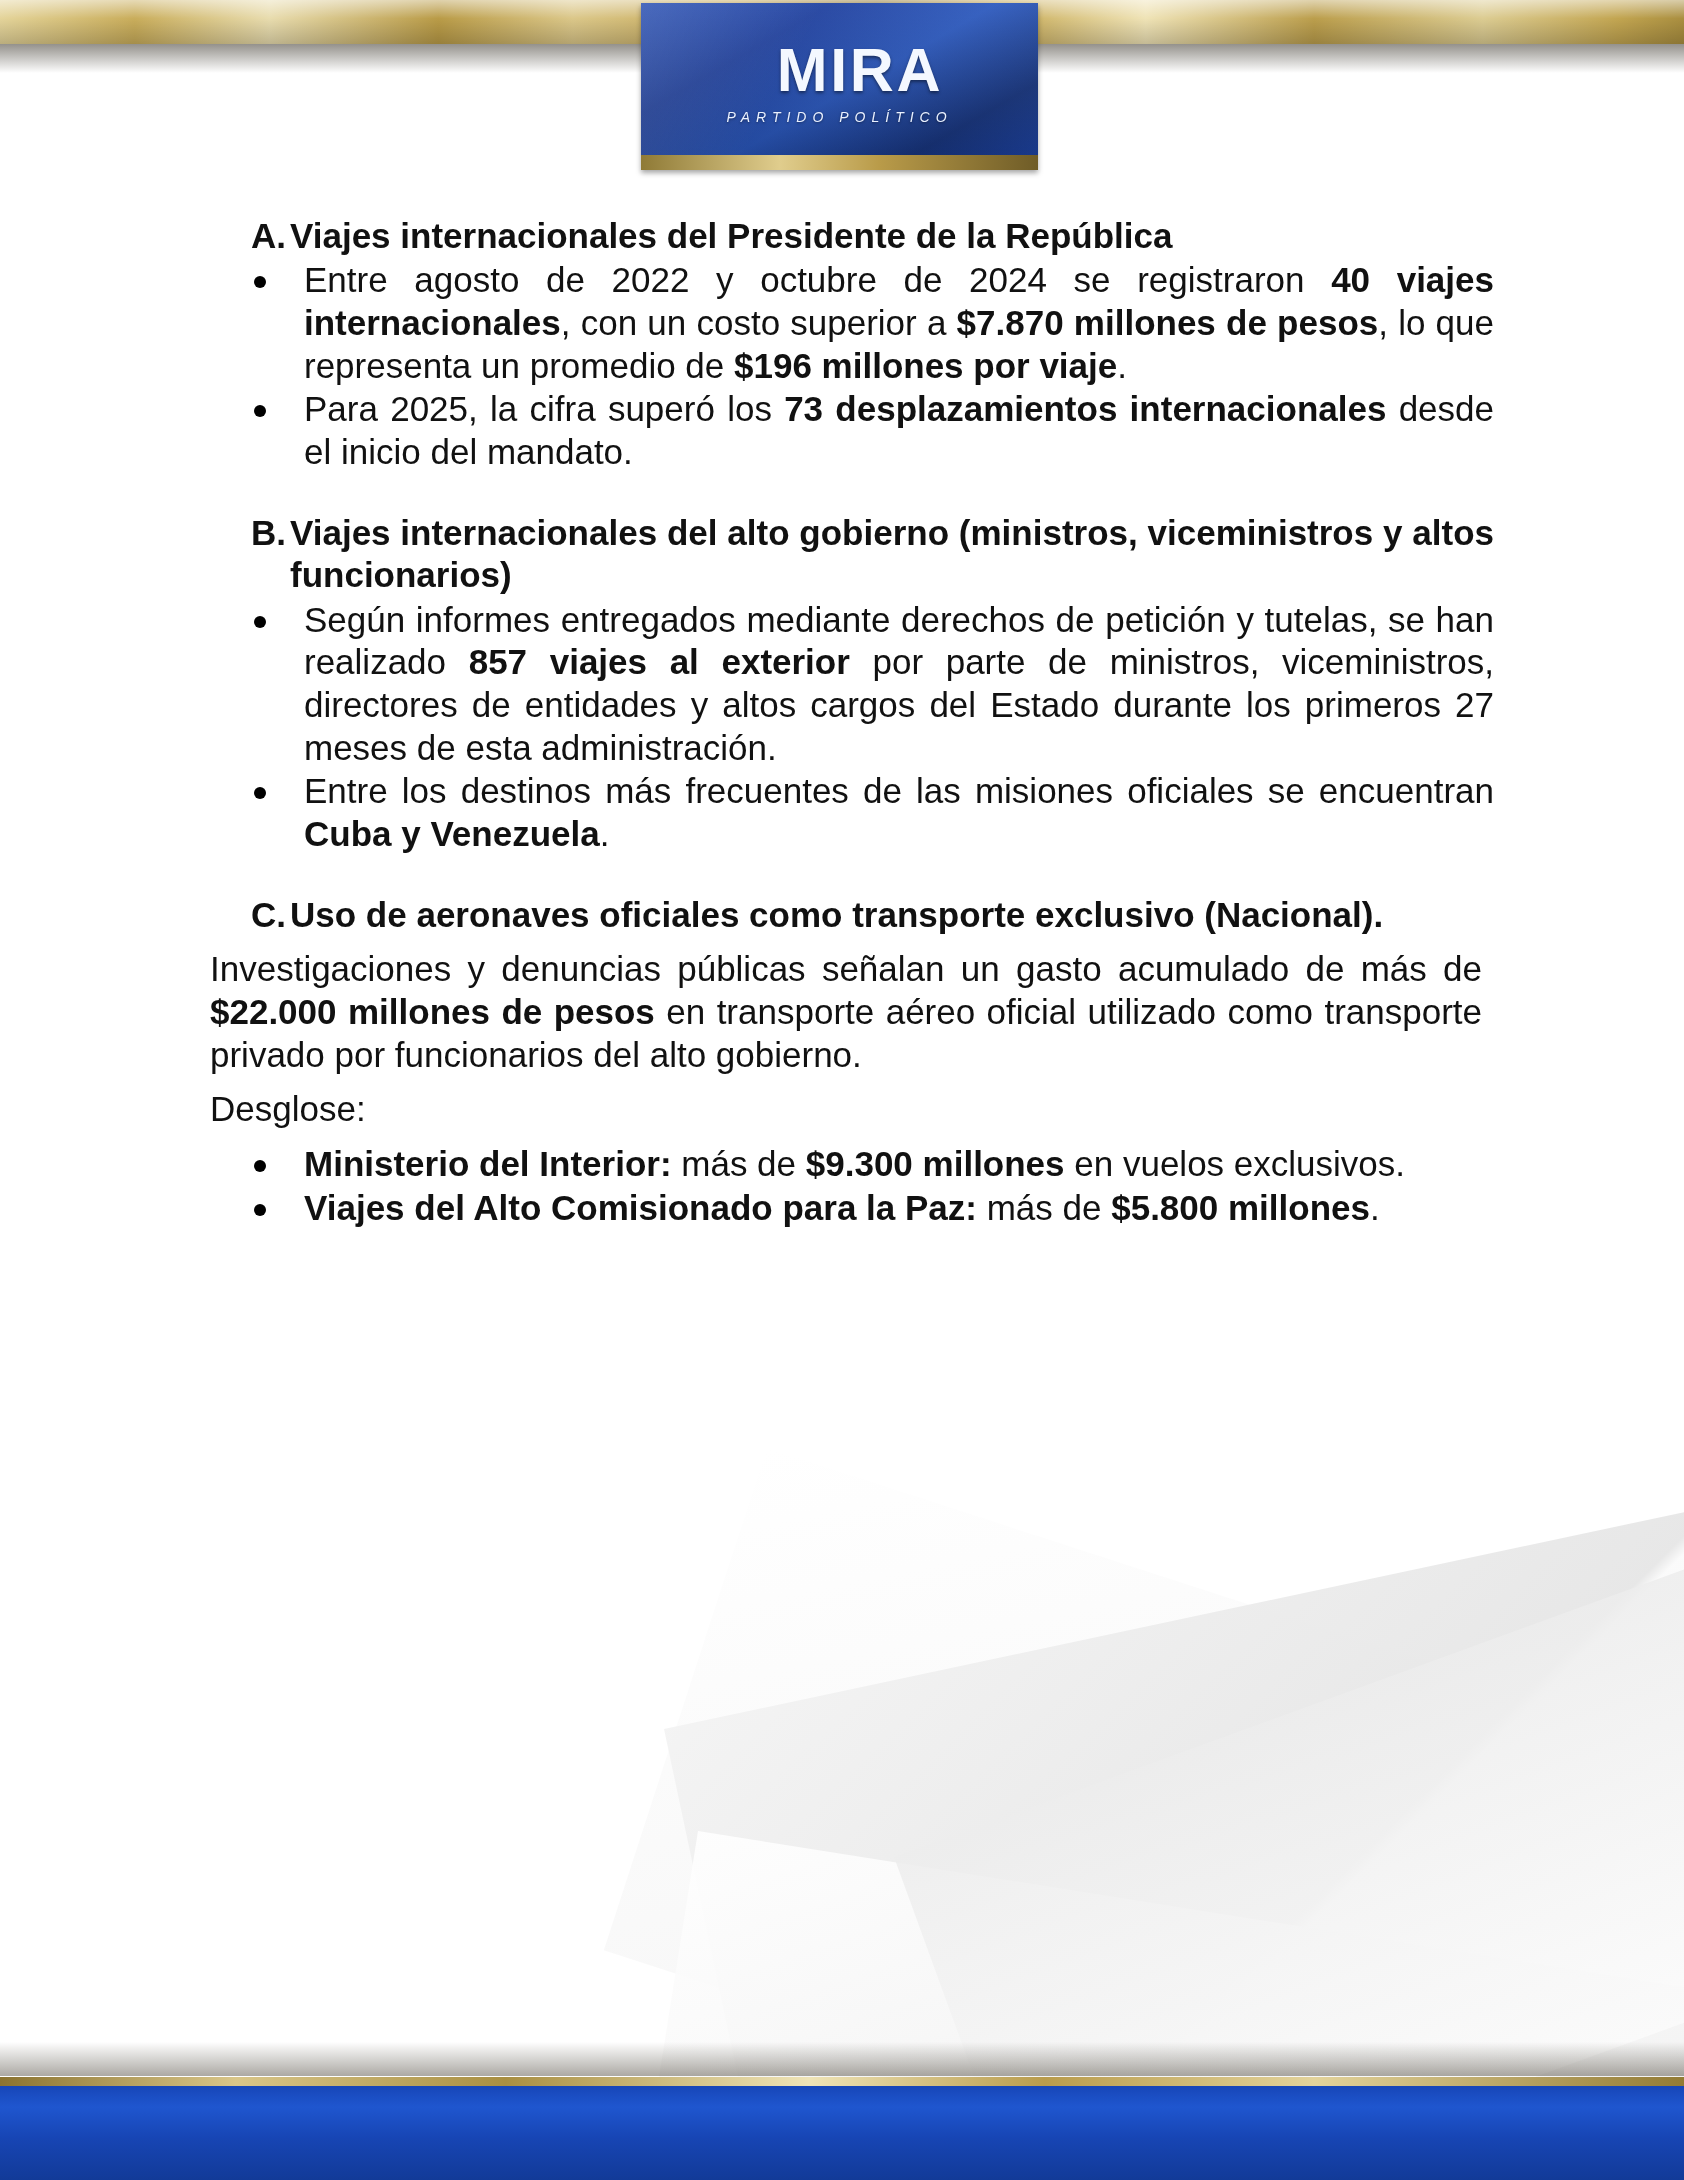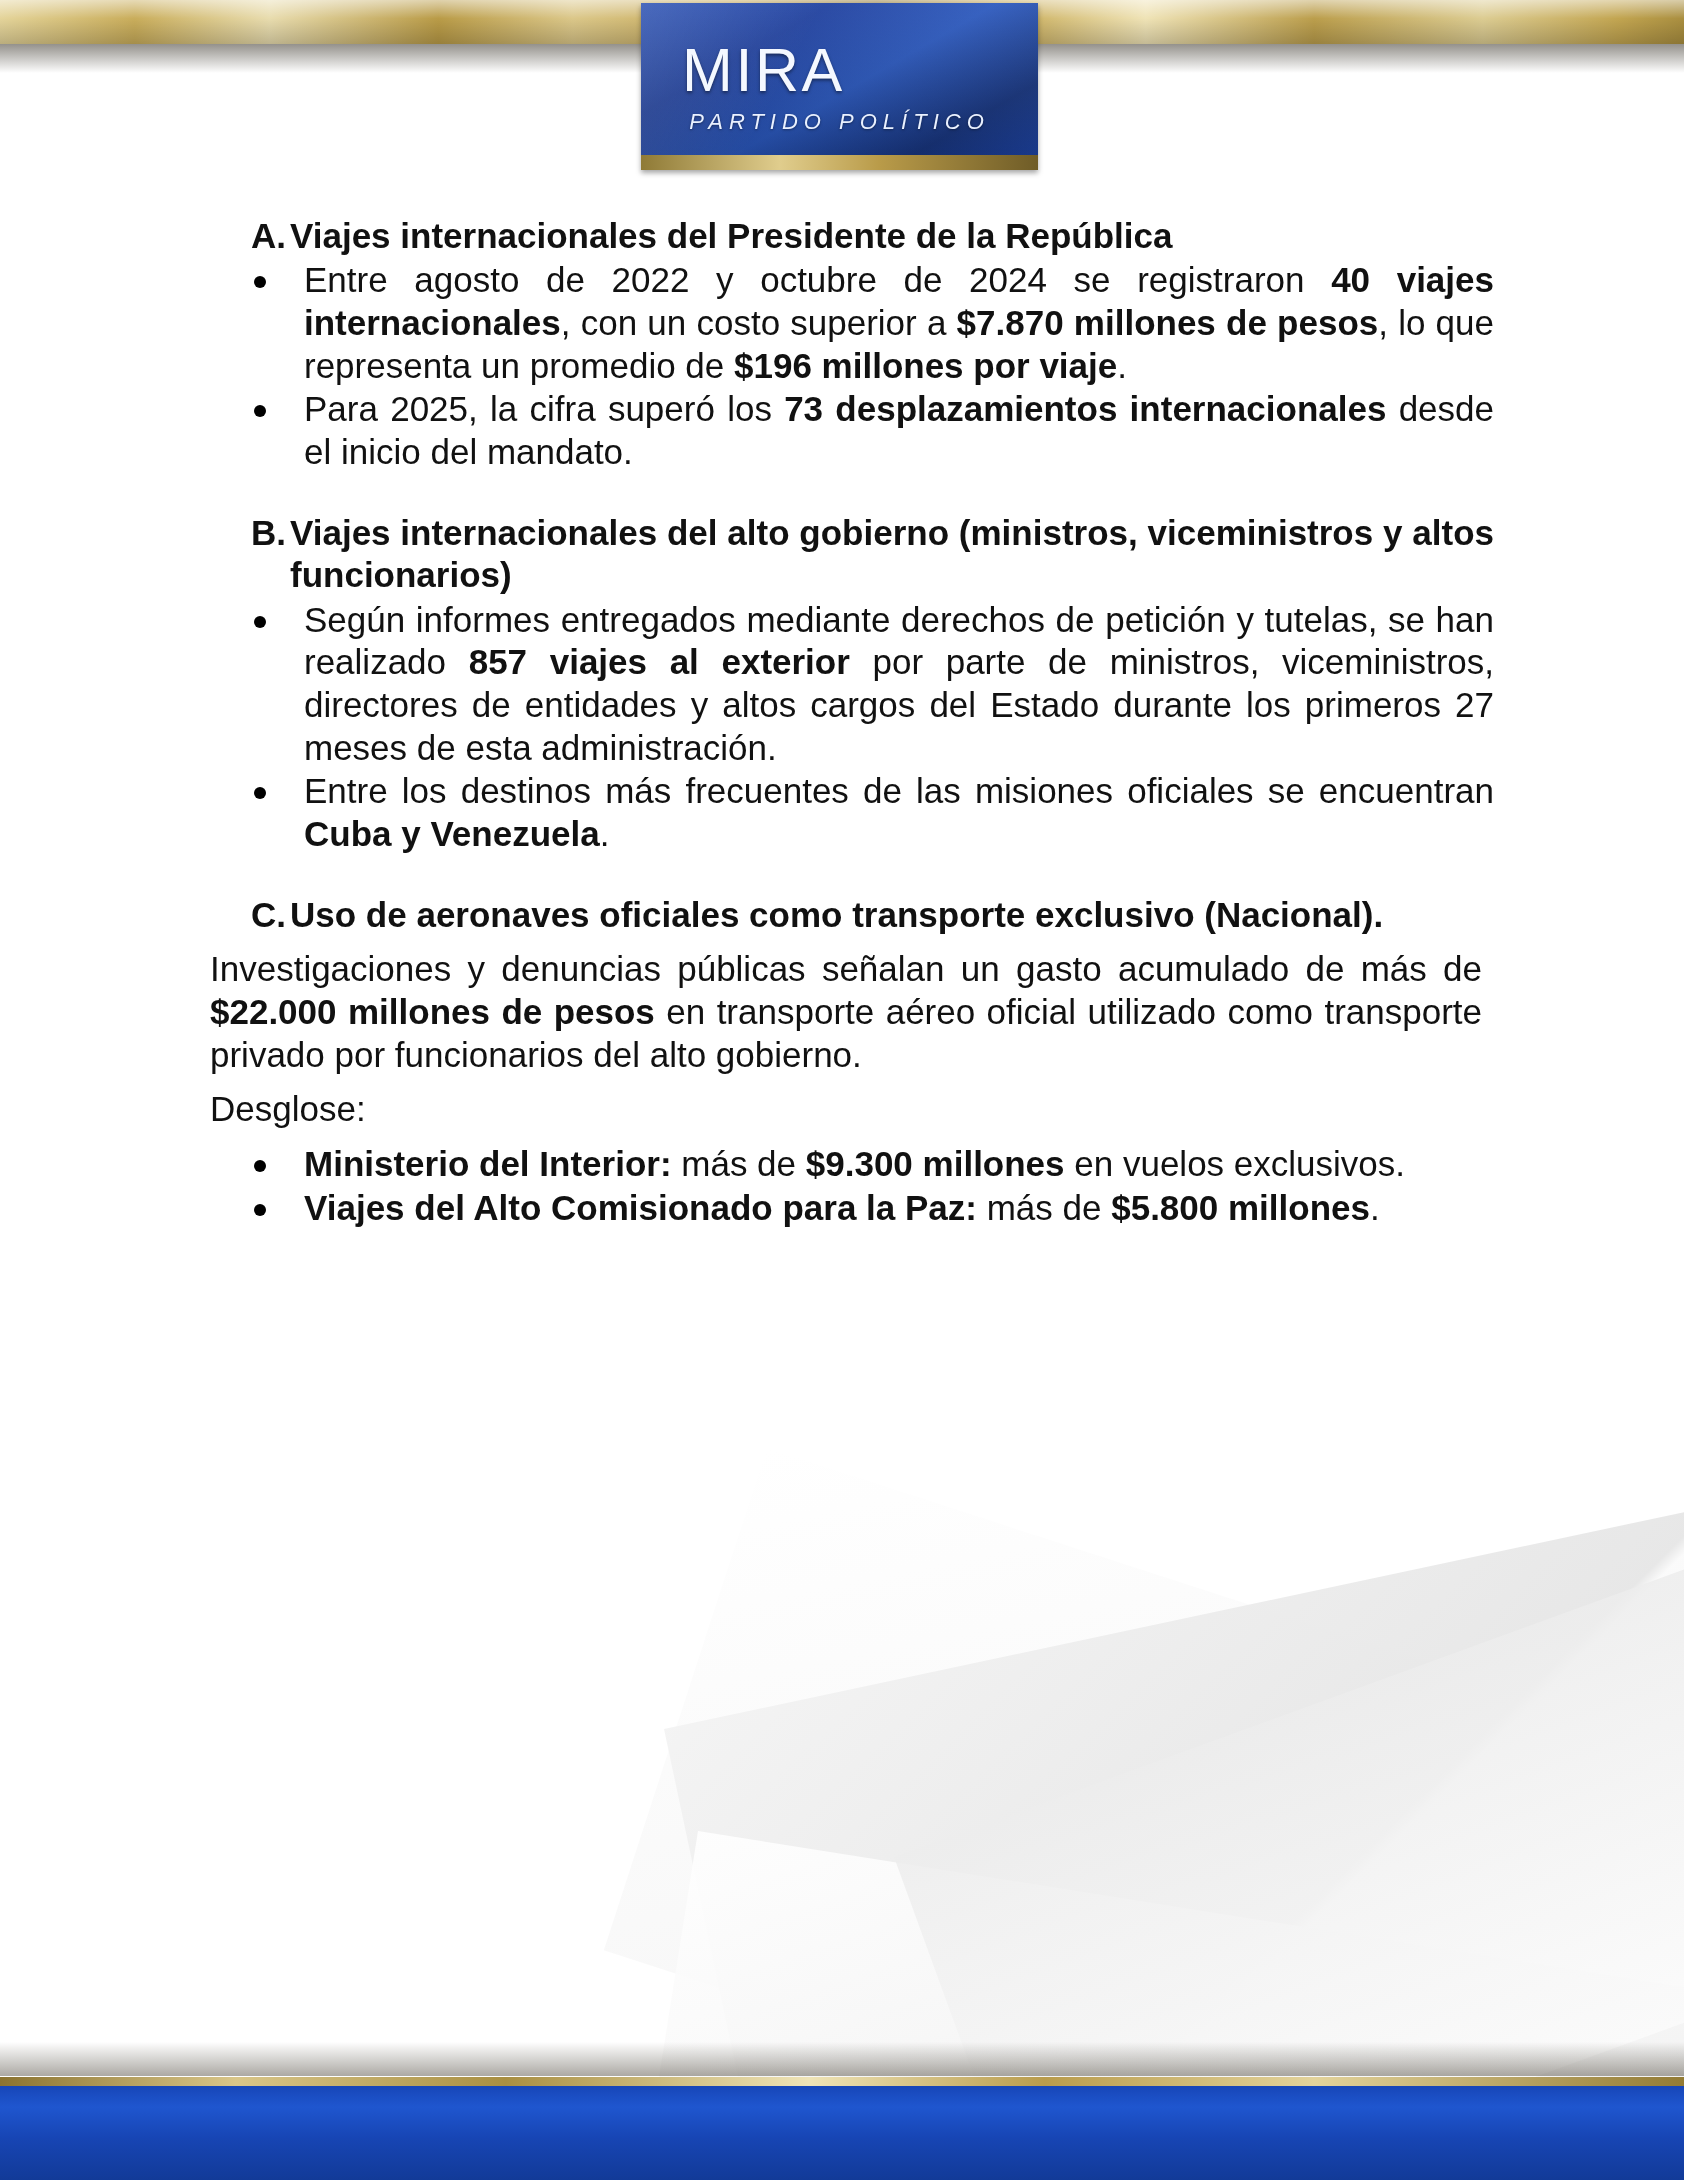--- a/index.html
+++ b/index.html
@@ -83,35 +83,36 @@
   }
   #logo-gloss {
     position: absolute; left: 0; top: 0; width: 100%; height: 100%;
     background:
       linear-gradient(118deg, rgba(255,255,255,.13) 0%, rgba(255,255,255,0) 38%),
       linear-gradient(to bottom, rgba(255,255,255,.08), rgba(0,0,0,.18));
   }
   #logo-word {
     position: absolute;
     left: 0; right: 0; top: 37px;
+    text-align: center;
     color: #f4f8ff;
     font-family: "Liberation Sans", sans-serif;
     font-size: 61px;
-    font-weight: 400;
+    font-weight: 700;
     letter-spacing: 2.6px;
     line-height: 1;
     text-shadow: 0 1.7px 3.4px rgba(0,0,0,.45);
     padding-left: 41px;
   }
   #logo-sub {
     position: absolute;
     left: 0; right: 0; top: 106px;
     text-align: center;
     color: #eaf1ff;
-    font-size: 22px;
+    font-size: 14px;
     font-style: italic;
     letter-spacing: 6px;
     text-shadow: 0 0.9px 2.6px rgba(0,0,0,.4);
   }
   #logo-foot {
     position: absolute;
     left: 0; bottom: 0; width: 100%; height: 15.3px;
     background: linear-gradient(to right, #8f7a36, #e0cd8d 35%, #b99b49 60%, #6f5c27);
   }
 

